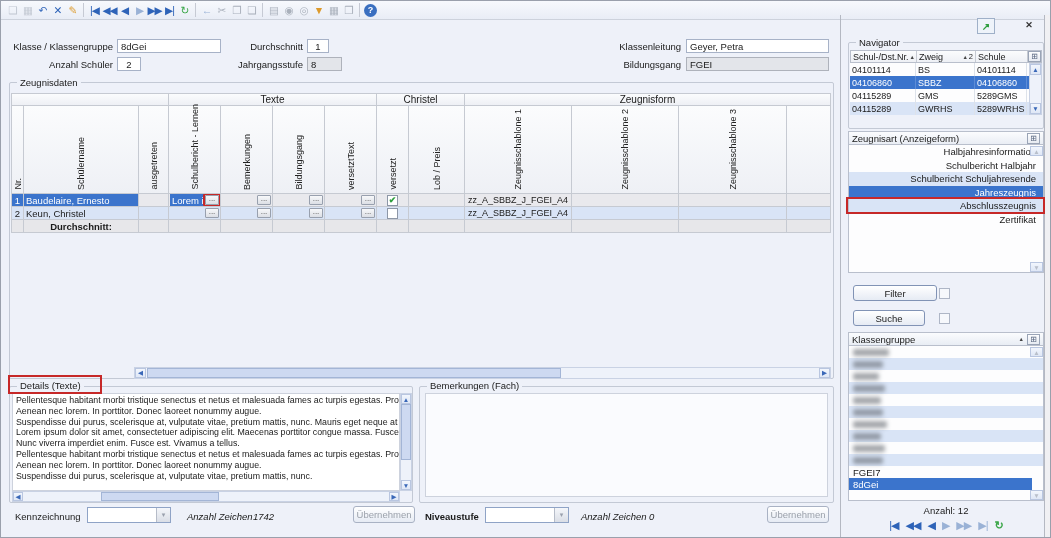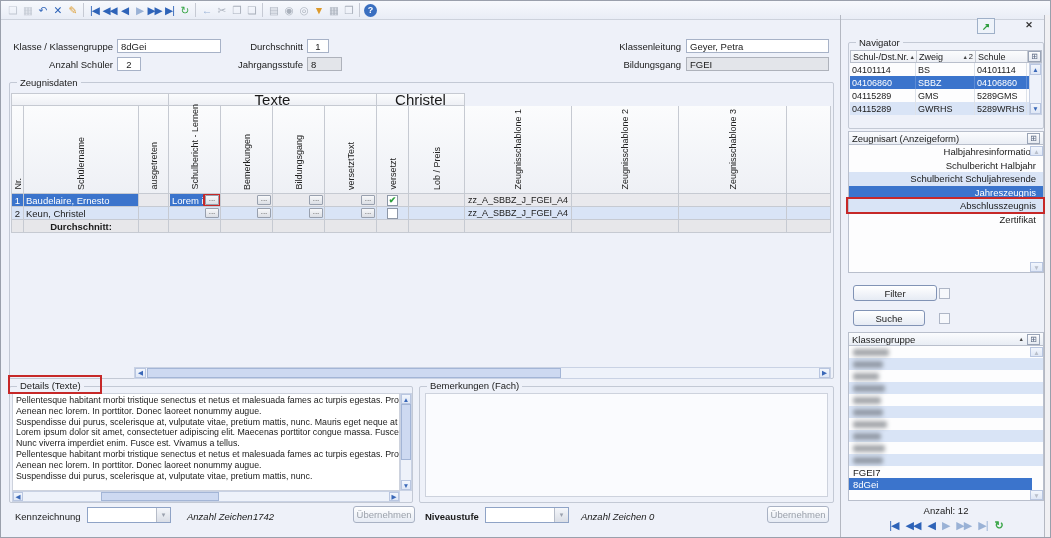--- a/index.html
+++ b/index.html
@@ -20,21 +20,21 @@
   
   .lbl{font-size:9.5px;display:flex;align-items:center;justify-content:flex-end;white-space:nowrap}
   .field{background:#fff;border:1px solid #a7b2c7;font-size:9.5px;display:flex;align-items:center;padding:0 3px;white-space:nowrap;overflow:hidden}
   .field.ro{background:#e3e5ea;border-color:#aeb2bb}
   .field.ctr{justify-content:center}
   
   .gb{border:1px solid #c3c9d5;border-radius:2px}
   .gblbl{font-size:9.5px;background:#eef1f9;padding:0 3px;white-space:nowrap}
   
   .trow{display:flex}
-  .gh{background:linear-gradient(#fbfcfd,#eef0f5);border:1px solid #c6cad2;border-left:none;font-size:15px;display:flex;align-items:center;justify-content:center}
+  .gh{background:linear-gradient(#fbfcfd,#eef0f5);border:1px solid #c6cad2;border-left:none;font-size:10px;display:flex;align-items:center;justify-content:center}
   .bl{border-left:1px solid #c6cad2 !important}
   .hc{background:linear-gradient(#fbfcfd,#eef0f5);border-right:1px solid #c6cad2;border-bottom:1px solid #c6cad2;display:flex;align-items:flex-end;justify-content:center}
   .vt{writing-mode:vertical-rl;transform:rotate(180deg);font-size:9px;padding:3px 0;white-space:nowrap;color:#222}
   .dc{border-right:1px solid #c6cad2;border-bottom:1px solid #c6cad2;font-size:9.5px;display:flex;align-items:center;white-space:nowrap;overflow:hidden;padding:0 1px;position:relative}
   .row-a .dc{background:#e9e9ed}
   .row-b .dc{background:#d9e4f6}
   .row-f .dc{background:#e7e7ea}
   .sel{background:#3b74cc !important;color:#fff !important}
   .dots{width:14px;height:10px;margin-left:auto;border:1px solid #98a0ae;border-radius:1px;background:linear-gradient(#f7f8fa,#dcdfe5);font-size:8px;line-height:5px;text-align:center;color:#444;flex:none}
   .ann-ring{box-shadow:0 0 0 2px #c62828}
@@ -132,20 +132,21 @@
   <div class="field ro abs" style="left:685px;top:56px;width:143px;height:14px">FGEI</div>
 
   <div class="gb abs" style="left:8px;top:81px;width:825px;height:297px"></div>
   <div class="gblbl abs" style="left:16px;top:76px">Zeugnisdaten</div>
 
   <div class="abs" style="left:10px;top:92px;width:821px">
     <div class="trow">
       <div class="gh bl" style="width:158px;height:13px"></div>
       <div class="gh" style="width:208px;height:13px">Texte</div>
       <div class="gh" style="width:88px;height:13px">Christel</div>
+      <div class="gh" style="width:366px;height:13px">Zeugnisform</div>
     </div>
     <div class="trow">
       <div class="hc bl" style="width:13px;height:88px">
           <span class="vt">Nr.</span>
         </div>
       <div class="hc" style="width:115px;height:88px">
           <span class="vt">Schülername</span>
         </div>
       <div class="hc" style="width:30px;height:88px">
           <span class="vt">ausgetreten</span>

